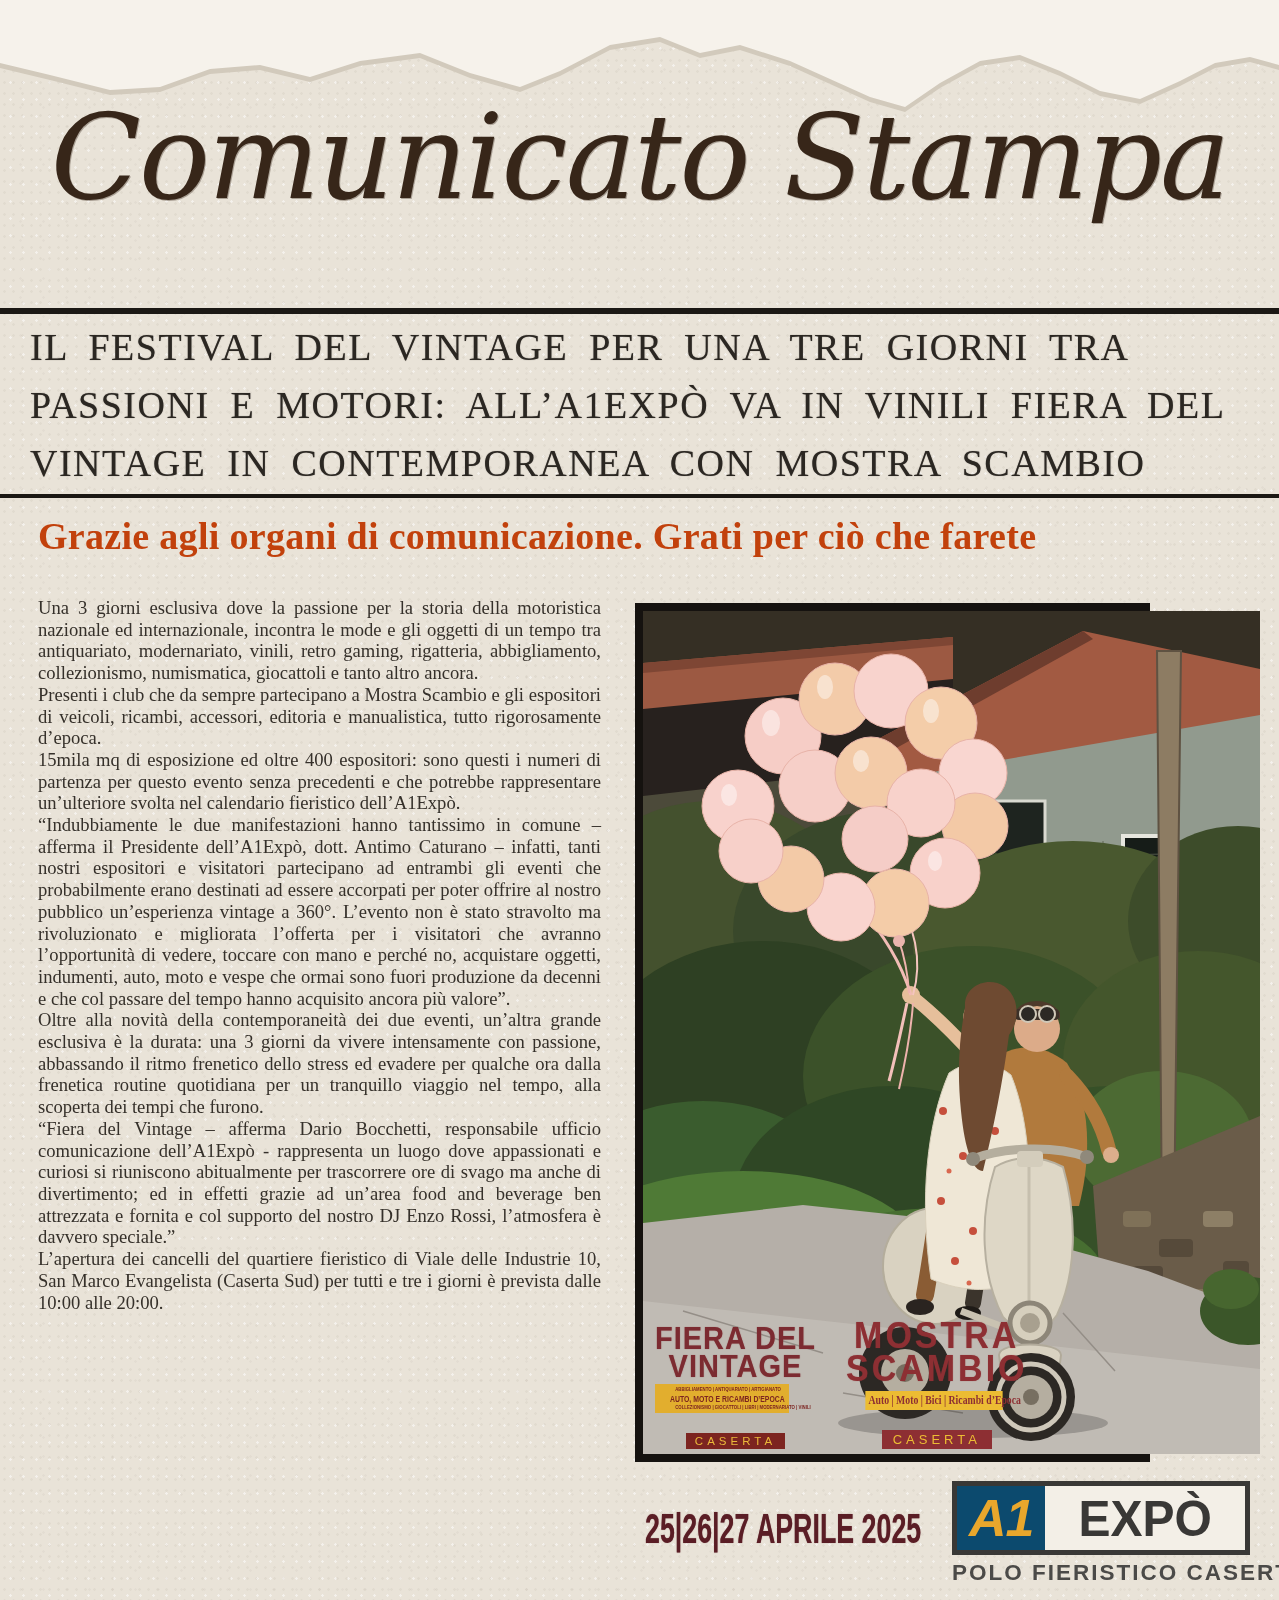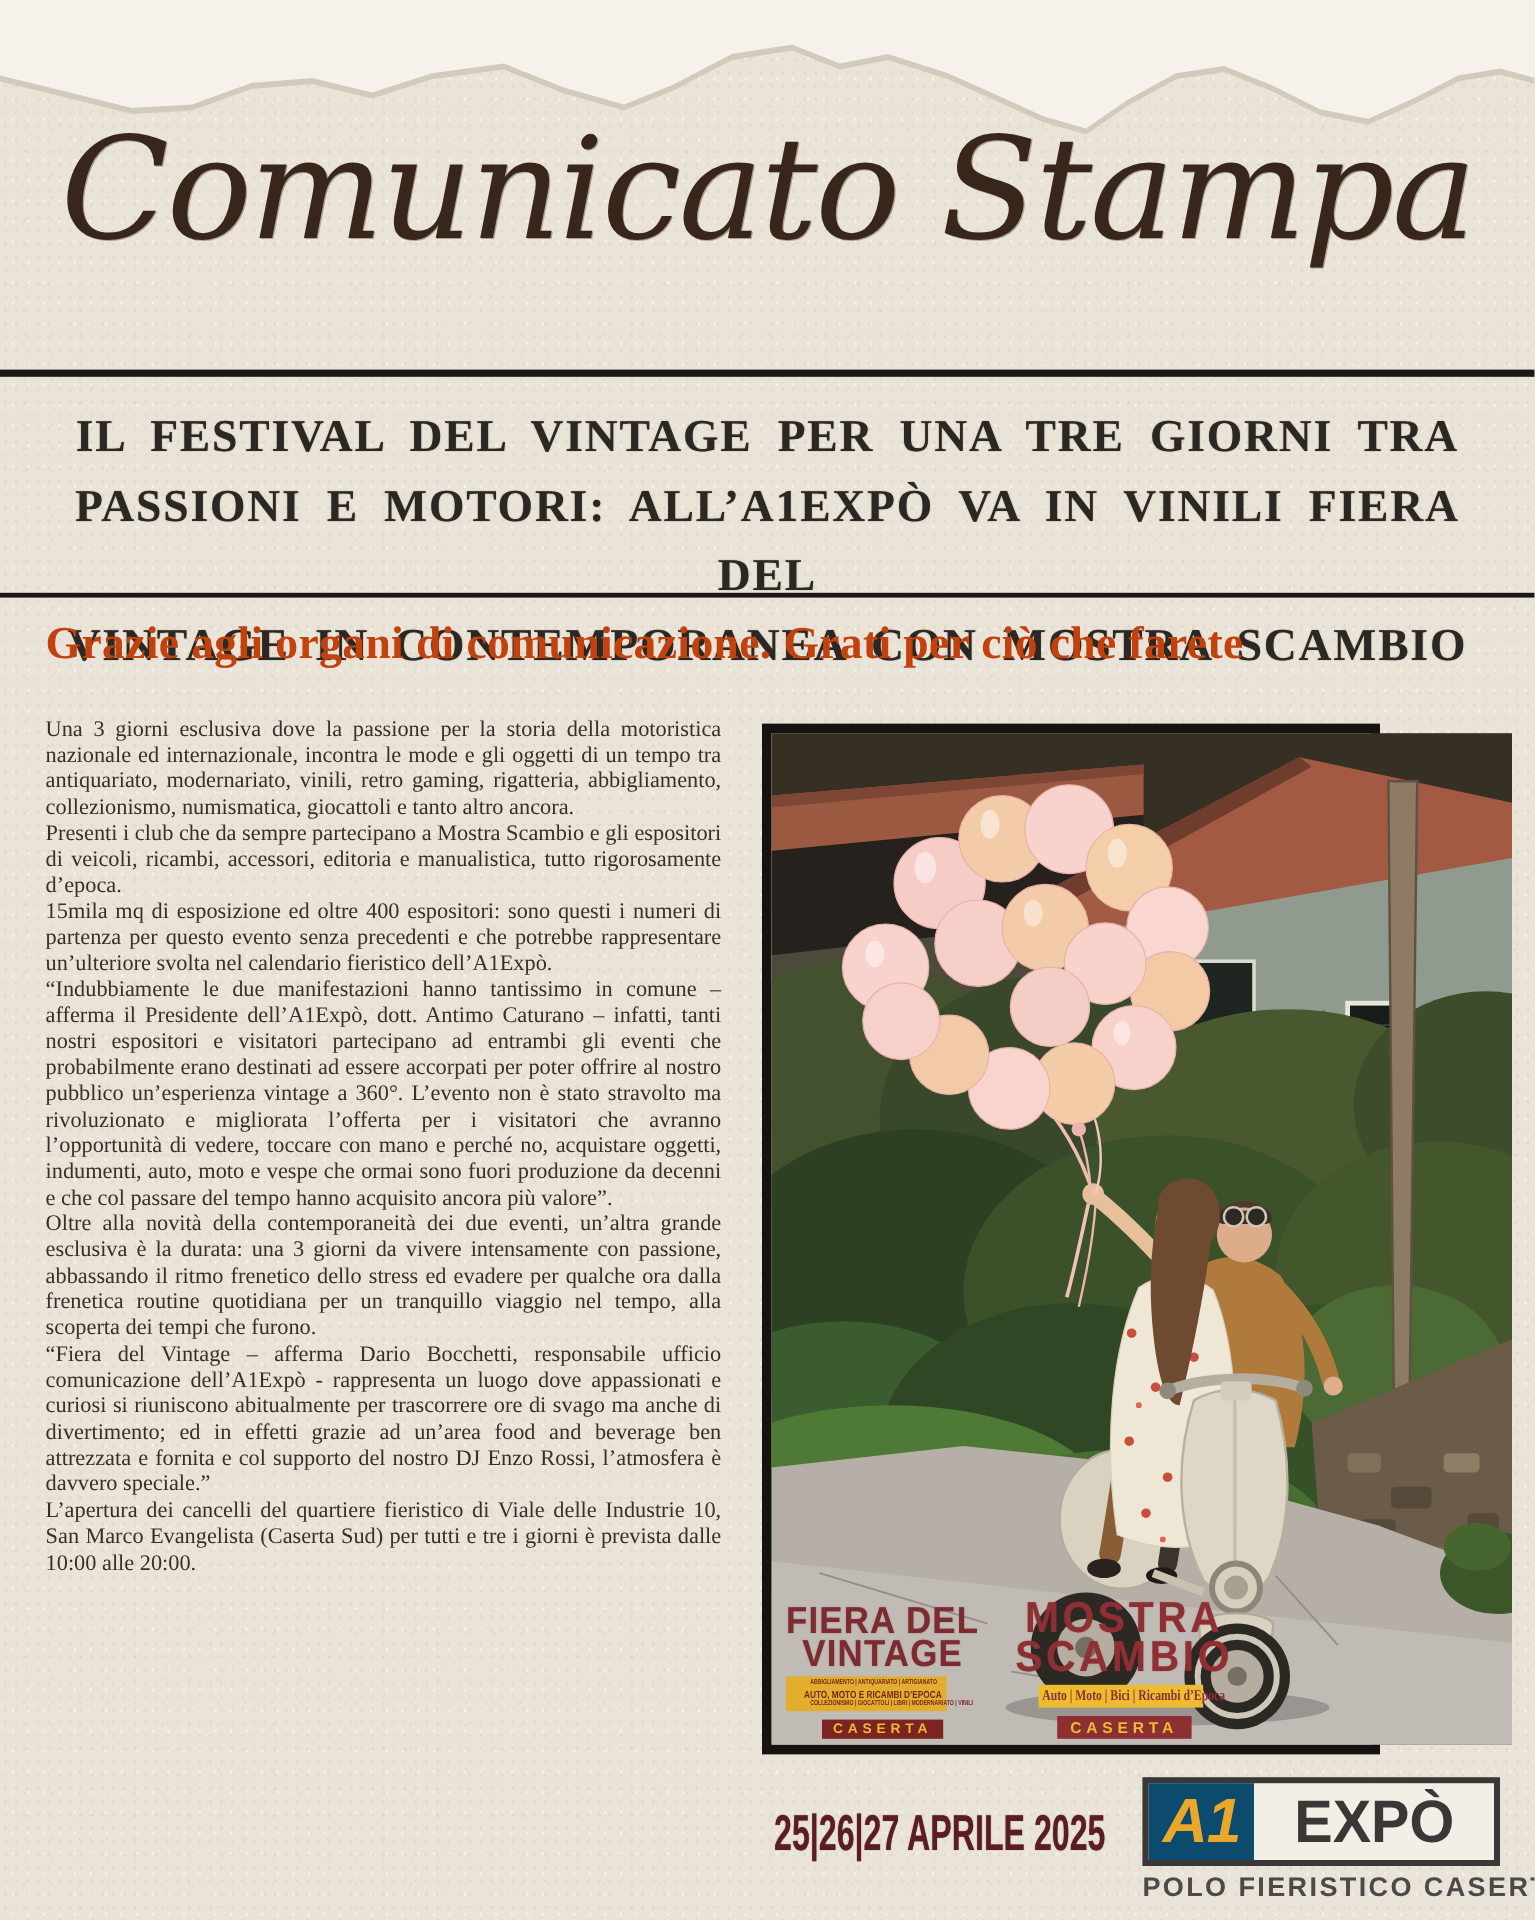--- a/index.html
+++ b/index.html
@@ -32,64 +32,63 @@
     position:absolute;left:0;right:0;top:88px;text-align:center;
     font-family:"DejaVu Serif", serif;font-style:italic;font-weight:400;
     font-size:118px;color:#372619;letter-spacing:-2px;
     text-shadow:1px 1px 0 rgba(55,38,25,.35);
     white-space:nowrap;
   }
   .rule{position:absolute;left:0;right:0;background:#1b1814;}
   .rule-top{top:308px;height:6px;}
   .rule-bottom{top:494px;height:4px;}
   .headline{
-    position:absolute;left:30px;right:30px;top:318px;text-align:center;
-    font-family:"Liberation Serif", serif;font-weight:700;
+    position:absolute;left:30px;right:30px;top:318px;
+    font-family:"Liberation Serif", serif;font-weight:400;
     font-size:38px;line-height:58px;color:#2b2722;
     letter-spacing:1.5px;word-spacing:10px;
     text-shadow:0 0 1px rgba(43,39,34,.55);
-    margin-top:17px;
   }
   .subheadline{
     position:absolute;left:38px;right:36px;top:514px;
     font-family:"Liberation Serif", serif;font-weight:700;
     font-size:38px;line-height:44px;color:#c2410c;letter-spacing:.3px;
     white-space:nowrap;
   }
   .body-col{
     position:absolute;left:38px;top:597px;width:563px;
     font-size:18.6px;line-height:21.7px;color:#35302a;
     text-align:justify;
   }
   .body-col p{margin:0;}
   
   .photo{
     position:absolute;left:635px;top:603px;width:515px;height:859px;
-    box-sizing:border-box;border:8px solid #15120f;background:#ffffff;
+    box-sizing:border-box;border:8px solid #15120f;background:#86efac;
   }
   .photo svg{display:block;}
   .photo-logos{
     position:absolute;left:12px;bottom:5px;display:flex;align-items:flex-end;gap:30px;
   }
   .logo-block{text-align:center;}
   .fiera-title{
     font-family:"Liberation Sans", sans-serif;font-weight:700;
     font-size:29px;line-height:26px;color:#7c2b31;letter-spacing:1px;
     transform:scaleY(1.08);transform-origin:center bottom;
     text-shadow:0 0 1px rgba(124,43,49,.6);
   }
   .fiera-strip{
     background:#e2ae2e;color:#7c2420;margin-top:4px;padding:2px 2px;
     font-family:"Liberation Sans", sans-serif;font-weight:700;width:130px;
   }
   .fiera-strip .s1,.fiera-strip .s3{font-size:6px;line-height:7.5px;white-space:nowrap;transform:scaleX(.72);transform-origin:center;}
   .fiera-strip .s2{font-size:8.6px;line-height:10px;white-space:nowrap;transform:scaleX(.8);transform-origin:center;}
   .caserta{
-    display:inline-block;margin-top:7px;
-    font-family:"Liberation Sans", sans-serif;font-weight:700;
+    display:inline-block;margin-top:20px;
+    font-family:"Liberation Sans", sans-serif;font-weight:400;
   }
   .caserta-fiera{background:#7c2420;color:#eab83a;font-size:11.5px;letter-spacing:4px;padding:2px 9px;}
   .mostra-title{
     font-family:"Liberation Sans", sans-serif;font-weight:700;
     font-size:34px;line-height:31px;color:#8d2f33;letter-spacing:3px;
     transform:scaleY(1.06);transform-origin:center bottom;
     text-shadow:0 0 1px rgba(141,47,51,.6);
   }
   .mostra-strip{
     background:#ecbc33;color:#8d2f33;margin-top:6px;padding:2px 4px;

